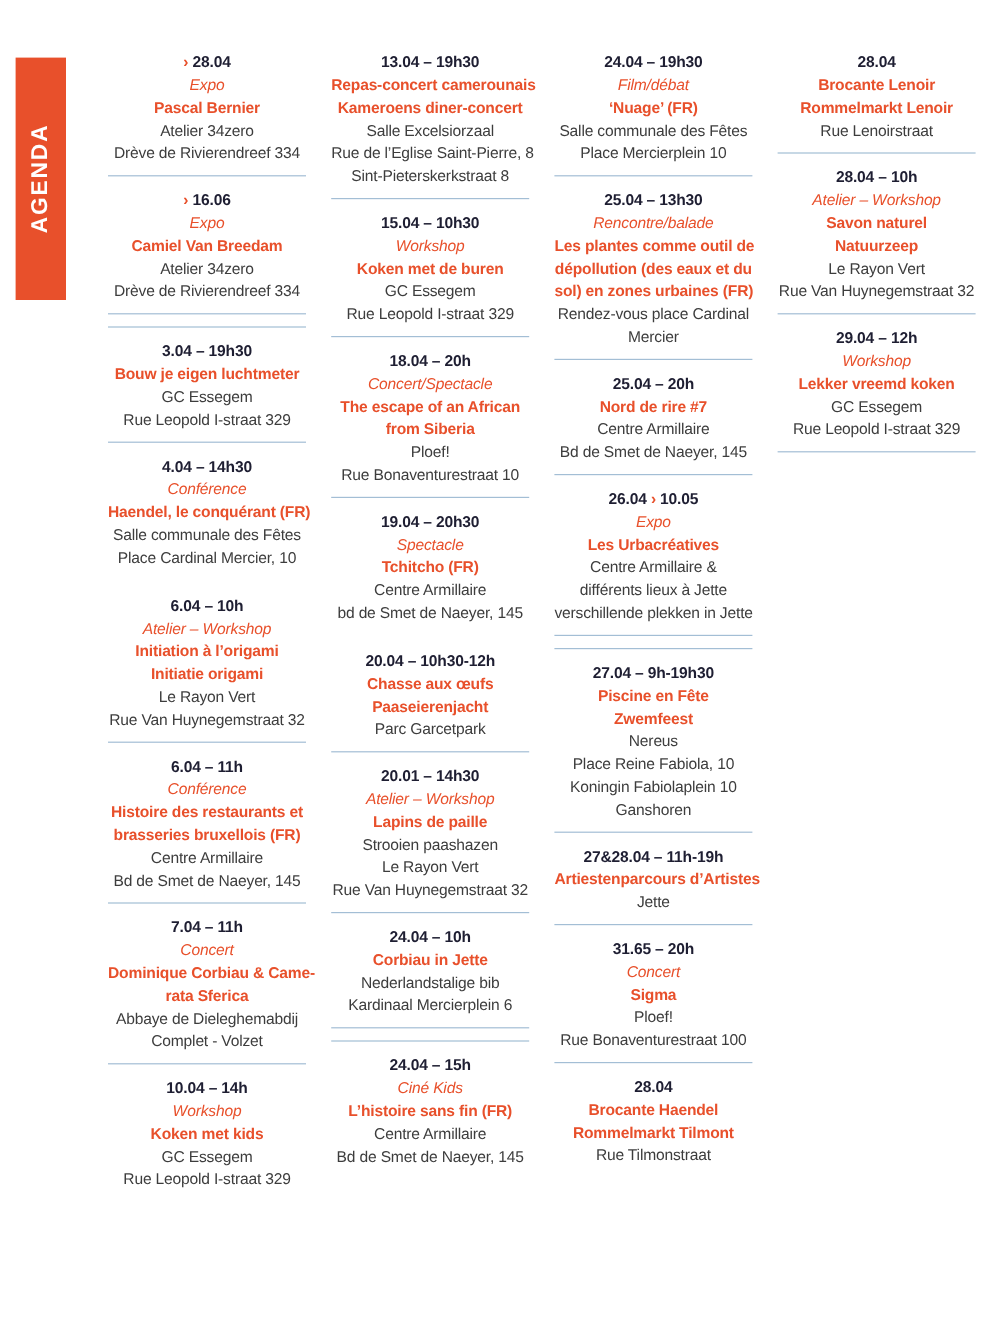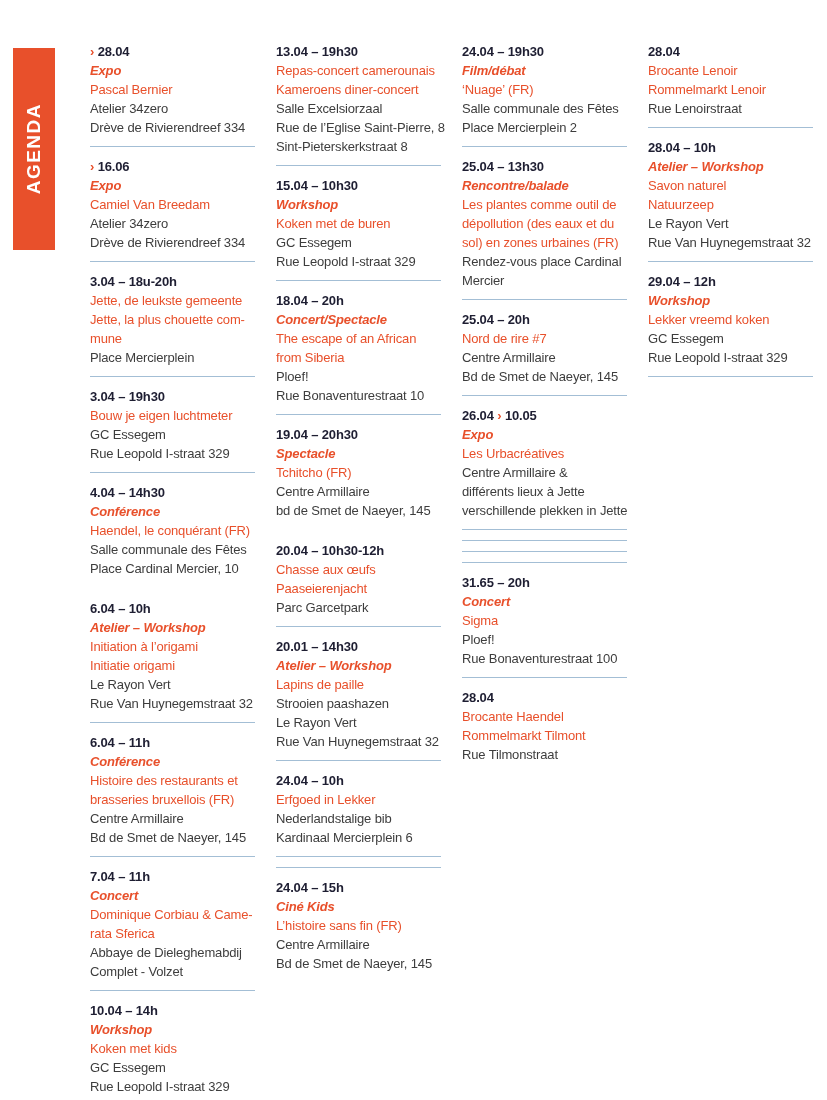--- a/index.html
+++ b/index.html
@@ -23,28 +23,28 @@
   .agenda-tab .vlabel{
     writing-mode:vertical-rl;transform:rotate(180deg);
     color:#fff;font-weight:700;font-size:19px;letter-spacing:1.5px;
   }
   #columns{
     position:absolute;left:90px;top:42px;
     display:grid;grid-template-columns:repeat(4,165px);column-gap:21px;
     align-items:start;
   }
   .agenda-column{min-width:0;}
-  .entry{margin:0;}
+  .entry{margin:0;text-align:center;}
   .entry .line{
     font-size:13px;line-height:19px;white-space:nowrap;letter-spacing:-0.15px;
   }
   .entry .date{font-weight:700;color:var(--date-color);}
   .entry .date .chevron{color:var(--accent);font-weight:700;}
-  .entry .category{color:var(--accent);font-weight:700;font-style:italic;}
-  .entry .title-line{color:var(--accent);font-weight:400;}
+  .entry .category{color:var(--accent);font-weight:400;font-style:italic;}
+  .entry .title-line{color:var(--accent);font-weight:700;}
   .entry .detail-line{color:var(--body-color);}
   .entry-divider{
     border:none;border-top:1.5px solid var(--divider-color);
     margin:9px 0 10px 0;height:0;
   }
   .entry-spacer{height:20.5px;}
 </style>
 </head>
 <body>
 
@@ -63,27 +63,20 @@
       </div>
       <div class="entry-divider"></div>
       <div class="entry">
         <div class="line date"><span class="chevron">›</span> 16.06</div>
         <div class="line category">Expo</div>
         <div class="line title-line">Camiel Van Breedam</div>
         <div class="line detail-line">Atelier 34zero</div>
         <div class="line detail-line">Drève de Rivierendreef 334</div>
       </div>
       <div class="entry-divider"></div>
-      <div class="entry">
-        <div class="line date">3.04 – 18u-20h</div>
-        <div class="line title-line">Jette, de leukste gemeente</div>
-        <div class="line title-line">Jette, la plus chouette com-</div>
-        <div class="line title-line">mune</div>
-        <div class="line detail-line">Place Mercierplein</div>
-      </div>
       <div class="entry-divider"></div>
       <div class="entry">
         <div class="line date">3.04 – 19h30</div>
         <div class="line title-line">Bouw je eigen luchtmeter</div>
         <div class="line detail-line">GC Essegem</div>
         <div class="line detail-line">Rue Leopold I-straat 329</div>
       </div>
       <div class="entry-divider"></div>
       <div class="entry">
         <div class="line date">4.04 – 14h30</div>
@@ -175,42 +168,42 @@
         <div class="line date">20.01 – 14h30</div>
         <div class="line category">Atelier – Workshop</div>
         <div class="line title-line">Lapins de paille</div>
         <div class="line detail-line">Strooien paashazen</div>
         <div class="line detail-line">Le Rayon Vert</div>
         <div class="line detail-line">Rue Van Huynegemstraat 32</div>
       </div>
       <div class="entry-divider"></div>
       <div class="entry">
         <div class="line date">24.04 – 10h</div>
-        <div class="line title-line">Erfgoed in Lekker</div>
+        <div class="line title-line">Corbiau in Jette</div>
         <div class="line detail-line">Nederlandstalige bib</div>
         <div class="line detail-line">Kardinaal Mercierplein 6</div>
       </div>
       <div class="entry-divider"></div>
       <div class="entry-divider"></div>
       <div class="entry">
         <div class="line date">24.04 – 15h</div>
         <div class="line category">Ciné Kids</div>
         <div class="line title-line">L’histoire sans fin (FR)</div>
         <div class="line detail-line">Centre Armillaire</div>
         <div class="line detail-line">Bd de Smet de Naeyer, 145</div>
       </div>
       <div class="entry-spacer"></div>
     </div>
     <div class="agenda-column">
       <div class="entry">
         <div class="line date">24.04 – 19h30</div>
         <div class="line category">Film/débat</div>
         <div class="line title-line">‘Nuage’ (FR)</div>
         <div class="line detail-line">Salle communale des Fêtes</div>
-        <div class="line detail-line">Place Mercierplein 2</div>
+        <div class="line detail-line">Place Mercierplein 10</div>
       </div>
       <div class="entry-divider"></div>
       <div class="entry">
         <div class="line date">25.04 – 13h30</div>
         <div class="line category">Rencontre/balade</div>
         <div class="line title-line">Les plantes comme outil de</div>
         <div class="line title-line">dépollution (des eaux et du</div>
         <div class="line title-line">sol) en zones urbaines (FR)</div>
         <div class="line detail-line">Rendez-vous place Cardinal</div>
         <div class="line detail-line">Mercier</div>
@@ -226,21 +219,35 @@
       <div class="entry">
         <div class="line date">26.04 <span class="chevron">›</span> 10.05</div>
         <div class="line category">Expo</div>
         <div class="line title-line">Les Urbacréatives</div>
         <div class="line detail-line">Centre Armillaire &amp;</div>
         <div class="line detail-line">différents lieux à Jette</div>
         <div class="line detail-line">verschillende plekken in Jette</div>
       </div>
       <div class="entry-divider"></div>
       <div class="entry-divider"></div>
-      <div class="entry-divider"></div>
+      <div class="entry">
+        <div class="line date">27.04 – 9h-19h30</div>
+        <div class="line title-line">Piscine en Fête</div>
+        <div class="line title-line">Zwemfeest</div>
+        <div class="line detail-line">Nereus</div>
+        <div class="line detail-line">Place Reine Fabiola, 10</div>
+        <div class="line detail-line">Koningin Fabiolaplein 10</div>
+        <div class="line detail-line">Ganshoren</div>
+      </div>
+      <div class="entry-divider"></div>
+      <div class="entry">
+        <div class="line date">27&amp;28.04 – 11h-19h</div>
+        <div class="line title-line">Artiestenparcours d’Artistes</div>
+        <div class="line detail-line">Jette</div>
+      </div>
       <div class="entry-divider"></div>
       <div class="entry">
         <div class="line date">31.65 – 20h</div>
         <div class="line category">Concert</div>
         <div class="line title-line">Sigma</div>
         <div class="line detail-line">Ploef!</div>
         <div class="line detail-line">Rue Bonaventurestraat 100</div>
       </div>
       <div class="entry-divider"></div>
       <div class="entry">

